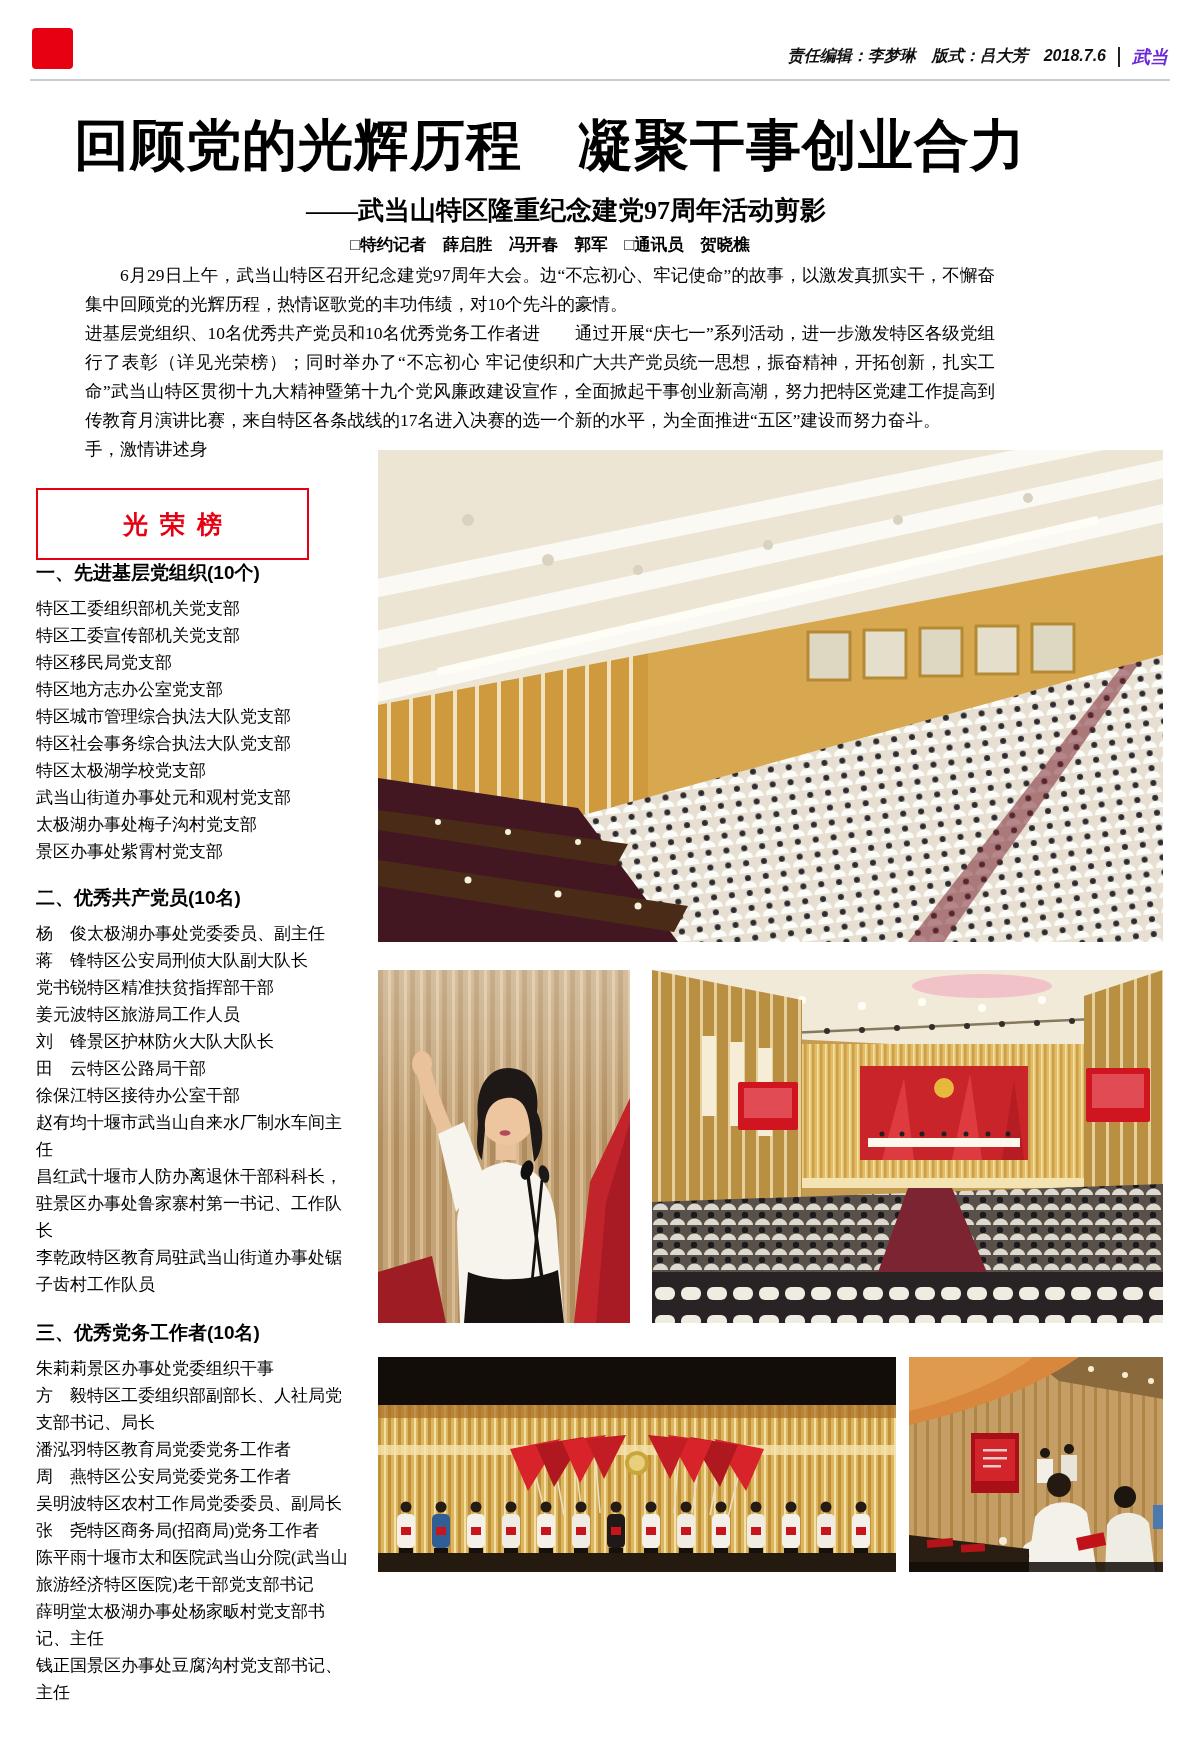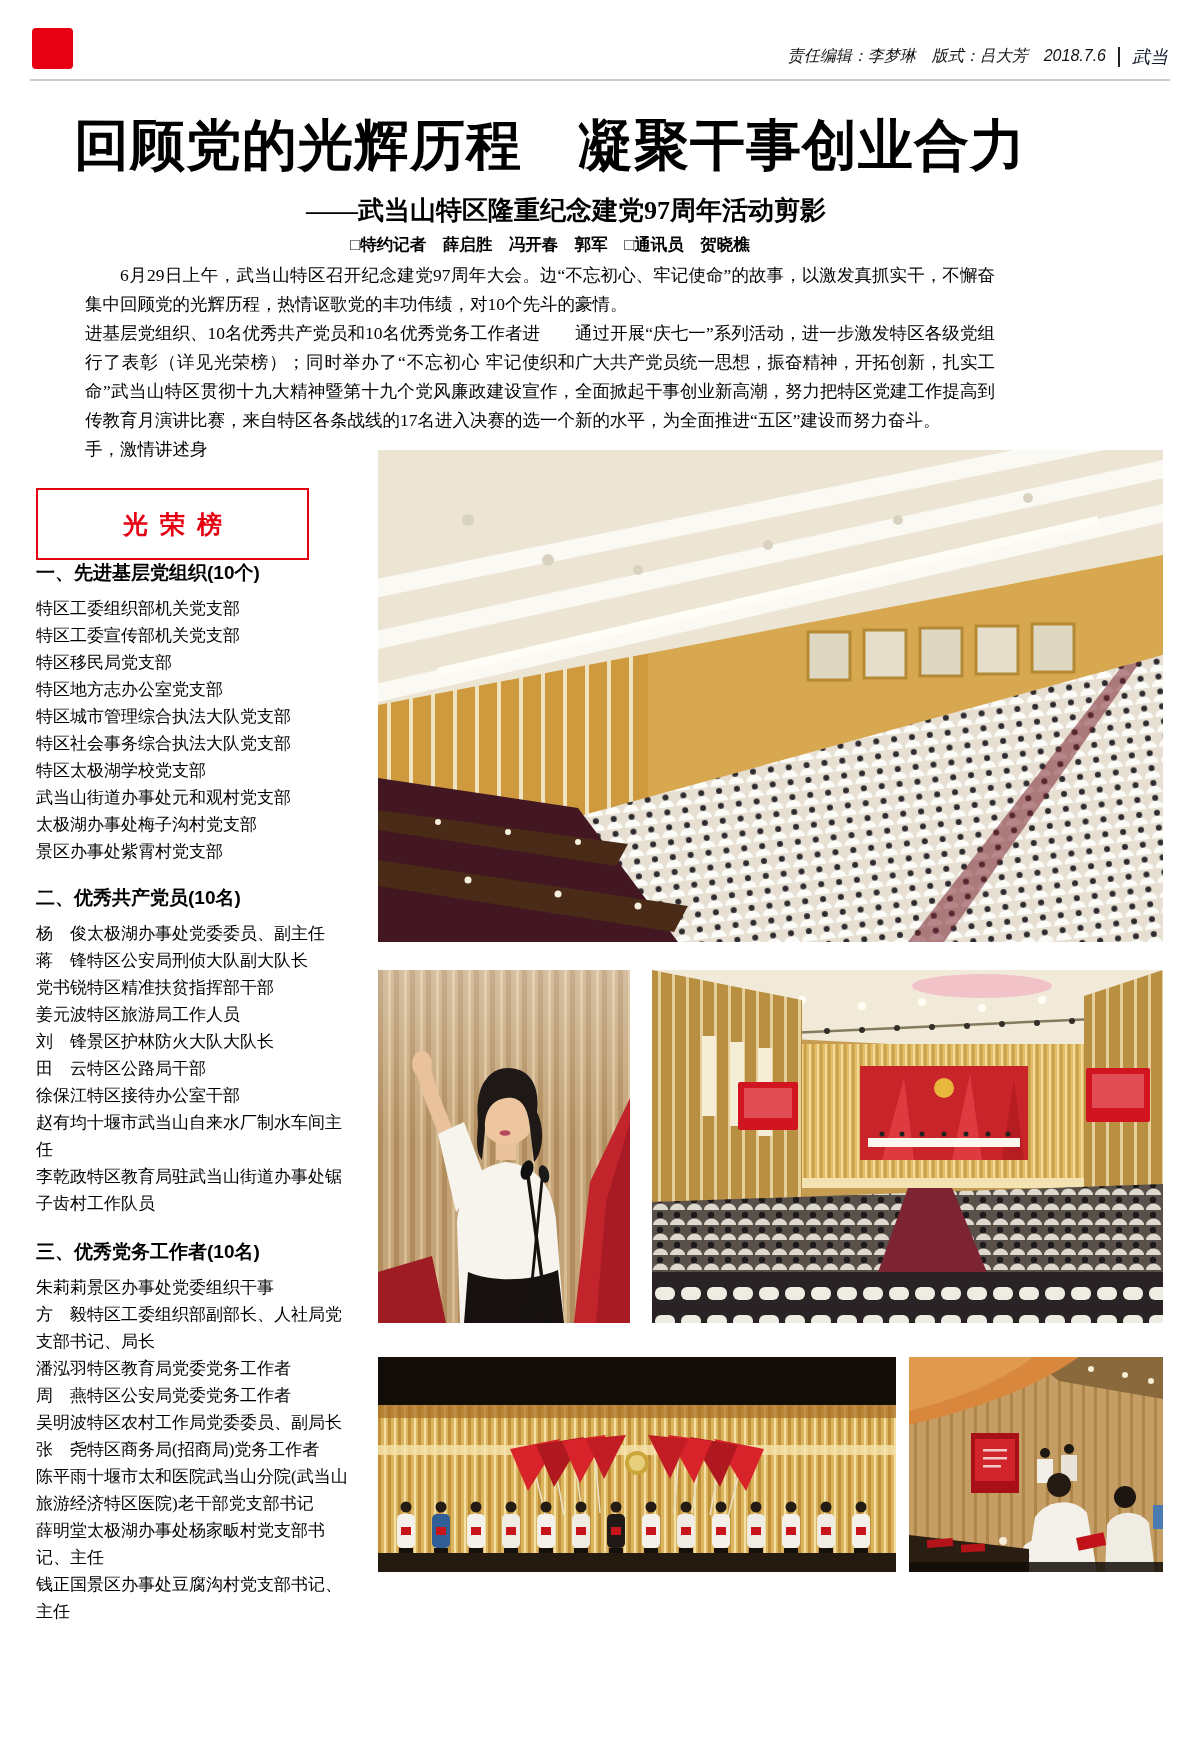--- a/index.html
+++ b/index.html
@@ -2,22 +2,22 @@
 <html><head>
 <meta charset="utf-8">
 <style>
   html,body{margin:0;padding:0;background:#ffffff;}
   #page{position:relative;width:1200px;height:1743px;background:#fff;overflow:hidden;
         font-family:"Liberation Serif",serif;color:#000;}
 
   
   .mast-logo{position:absolute;left:32px;top:28px;width:41px;height:41px;background:#e60012;border-radius:4px;}
   .mast-line{position:absolute;right:32px;top:46px;font-family:"Liberation Sans",sans-serif;
-             font-weight:normal;font-style:italic;font-size:16px;color:#111;display:flex;align-items:center;}
-  .mast-line .edition{color:#0f172a;font-size:18px;margin-left:12px;padding-left:12px;
+             font-weight:bold;font-style:italic;font-size:16px;color:#111;display:flex;align-items:center;}
+  .mast-line .edition{color:#6d28d9;font-size:18px;margin-left:12px;padding-left:12px;
                       border-left:2px solid #222;line-height:20px;}
   .head-rule{position:absolute;left:30px;right:30px;top:79px;height:2px;background:#c3ced7;}
 
   
   .headline{position:absolute;left:30px;width:1040px;top:104px;text-align:center;
             font-size:55px;font-weight:bold;letter-spacing:1px;line-height:84px;}
   .subtitle{position:absolute;left:46px;width:1040px;top:194px;text-align:center;
             font-size:26px;font-weight:600;line-height:34px;}
   .byline{position:absolute;left:30px;width:1040px;top:234px;text-align:center;
           font-family:"Liberation Sans",sans-serif;font-weight:bold;font-size:16.5px;}
@@ -100,20 +100,21 @@
       <div class="h-heading">二、优秀共产党员(10名)</div>
       <div class="h-items">
           <div class="h-item person"><span class="p-name">杨　俊</span><span>太极湖办事处党委委员、副主任</span></div>
           <div class="h-item person"><span class="p-name">蒋　锋</span><span>特区公安局刑侦大队副大队长</span></div>
           <div class="h-item person"><span class="p-name">党书锐</span><span>特区精准扶贫指挥部干部</span></div>
           <div class="h-item person"><span class="p-name">姜元波</span><span>特区旅游局工作人员</span></div>
           <div class="h-item person"><span class="p-name">刘　锋</span><span>景区护林防火大队大队长</span></div>
           <div class="h-item person"><span class="p-name">田　云</span><span>特区公路局干部</span></div>
           <div class="h-item person"><span class="p-name">徐保江</span><span>特区接待办公室干部</span></div>
           <div class="h-item person"><span class="p-name">赵有均</span><span>十堰市武当山自来水厂制水车间主任</span></div>
+          <div class="h-item person"><span class="p-name">昌红武</span><span>十堰市人防办离退休干部科科长，驻景区办事处鲁家寨村第一书记、工作队长</span></div>
           <div class="h-item person"><span class="p-name">李乾政</span><span>特区教育局驻武当山街道办事处锯子齿村工作队员</span></div>
         </div>
     </div>
     <div class="sec3">
       <div class="h-heading">三、优秀党务工作者(10名)</div>
       <div class="h-items">
           <div class="h-item person"><span class="p-name">朱莉莉</span><span>景区办事处党委组织干事</span></div>
           <div class="h-item person"><span class="p-name">方　毅</span><span>特区工委组织部副部长、人社局党支部书记、局长</span></div>
           <div class="h-item person"><span class="p-name">潘泓羽</span><span>特区教育局党委党务工作者</span></div>
           <div class="h-item person"><span class="p-name">周　燕</span><span>特区公安局党委党务工作者</span></div>

